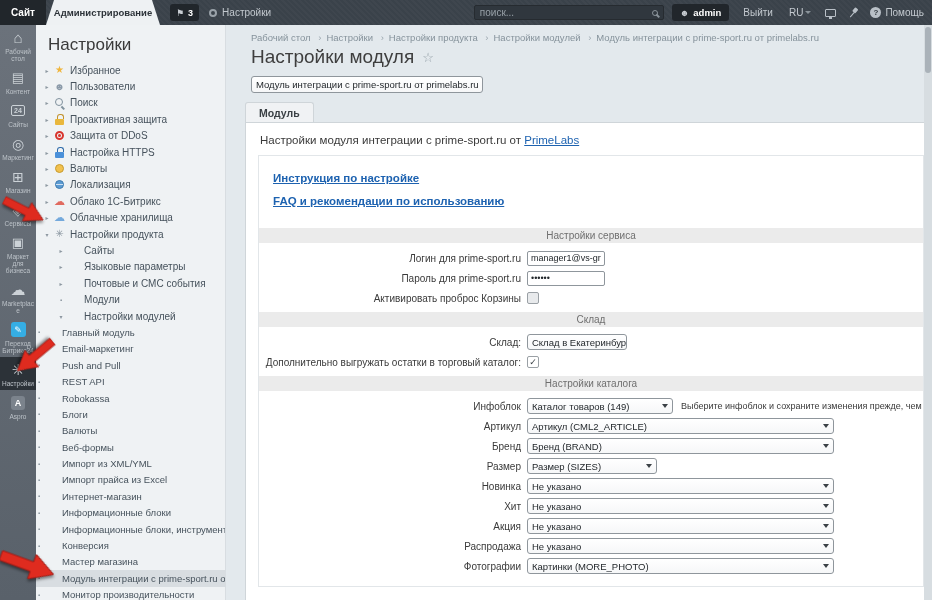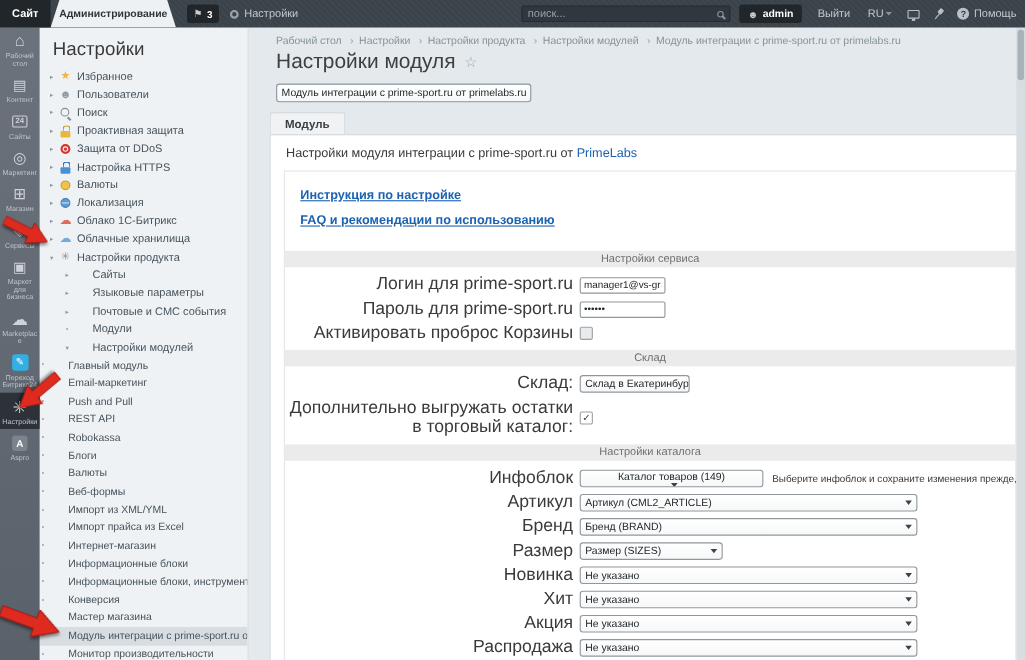--- a/index.html
+++ b/index.html
@@ -99,33 +99,33 @@
   .fselect .chev{width:0;height:0;border-left:3px solid transparent;border-right:3px solid transparent;border-top:4px solid #3c4247;margin-left:5px;flex:0 0 auto;}
   .module-select{margin-left:8px;width:232px;height:17px;}
   .tabstrip{margin:8px 0 0 2px;height:21px;display:flex;align-items:flex-end;position:relative;}
   .tab-module{padding:4px 13px 4px;background:#f0f2f4;border:1px solid var(--card-border);border-bottom:none;
     border-radius:3px 3px 0 0;font-size:10.5px;font-weight:bold;color:#3a4045;position:relative;top:1px;cursor:pointer;}
   .tab-pin{position:absolute;right:16px;bottom:5px;cursor:pointer;}
   .tab-pin .pin::before{background:#9aa3aa;}
   .tab-pin .pin::after{background:#9aa3aa;}
   .card{margin:0 12px 0 2px;background:#fff;border:1px solid var(--card-border);position:relative;padding-bottom:10px;}
   .card-heading{padding:11px 14px 0;font-size:11.5px;color:#3a3a3a;}
-  a.blue-link{color:var(--link-blue);cursor:pointer;text-align:center;}
+  a.blue-link{color:var(--link-blue);text-decoration:underline;cursor:pointer;text-align:center;}
   .inner-box{border:1px solid #e2e6e9;margin:9px 12px 4px;padding-bottom:8px;}
   .doc-links{padding:16px 14px 4px;}
   .doc-link{display:block;font-size:11.5px;font-weight:bold;color:var(--link-blue);text-decoration:underline;margin-bottom:11px;cursor:pointer;}
   .section-bar{background:var(--section-bar);height:15px;display:flex;align-items:center;justify-content:center;
     font-size:10px;color:#6f6f6f;margin:6px 0 7px;}
   .frow{display:flex;align-items:center;margin:4px 0;min-height:16px;}
-  .flabel{flex:0 0 268px;text-align:right;padding-right:6px;font-size:16px;color:#3a3a3a;}
+  .flabel{flex:0 0 268px;text-align:right;padding-right:6px;font-size:10px;color:#3a3a3a;}
   .fctrl{display:flex;align-items:center;}
   .finput{width:78px;height:15px;border:1px solid #8f969c;border-radius:2px;font-size:9px;padding:0 3px;color:#23282c;background:#fff;}
   .fselect[data-w="xs"]{width:100px;}
   .fselect[data-w="s"]{width:130px;}
-  .fselect[data-w="m"]{width:167px;flex-direction:column;}
+  .fselect[data-w="m"]{width:146px;}
   .fselect[data-w="w"]{width:307px;}
   .fcheck{width:12px;height:12px;border:1px solid #9aa0a5;border-radius:2px;background:#fff;display:inline-flex;
     align-items:center;justify-content:center;font-size:9px;color:#3a4045;cursor:pointer;}
   .fcheck[data-checked="false"]{background:#e8eaec;}
   .fcheck[data-checked="true"]::before{content:"✓";}
   .fhelp{margin-left:8px;font-size:9px;color:#3a3a3a;white-space:nowrap;}
   .fhelp:empty{display:none;}
 
   
   .scrollbar{position:absolute;top:25px;right:0;width:8px;height:575px;background:#d7dde1;z-index:6;}

